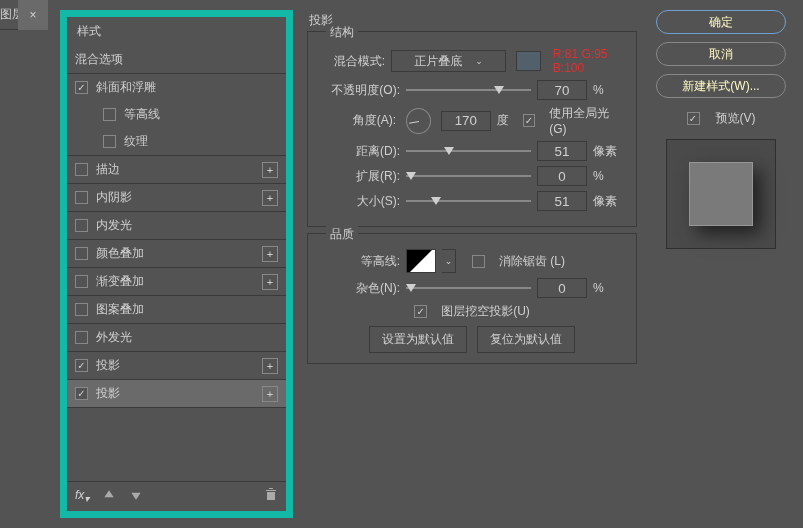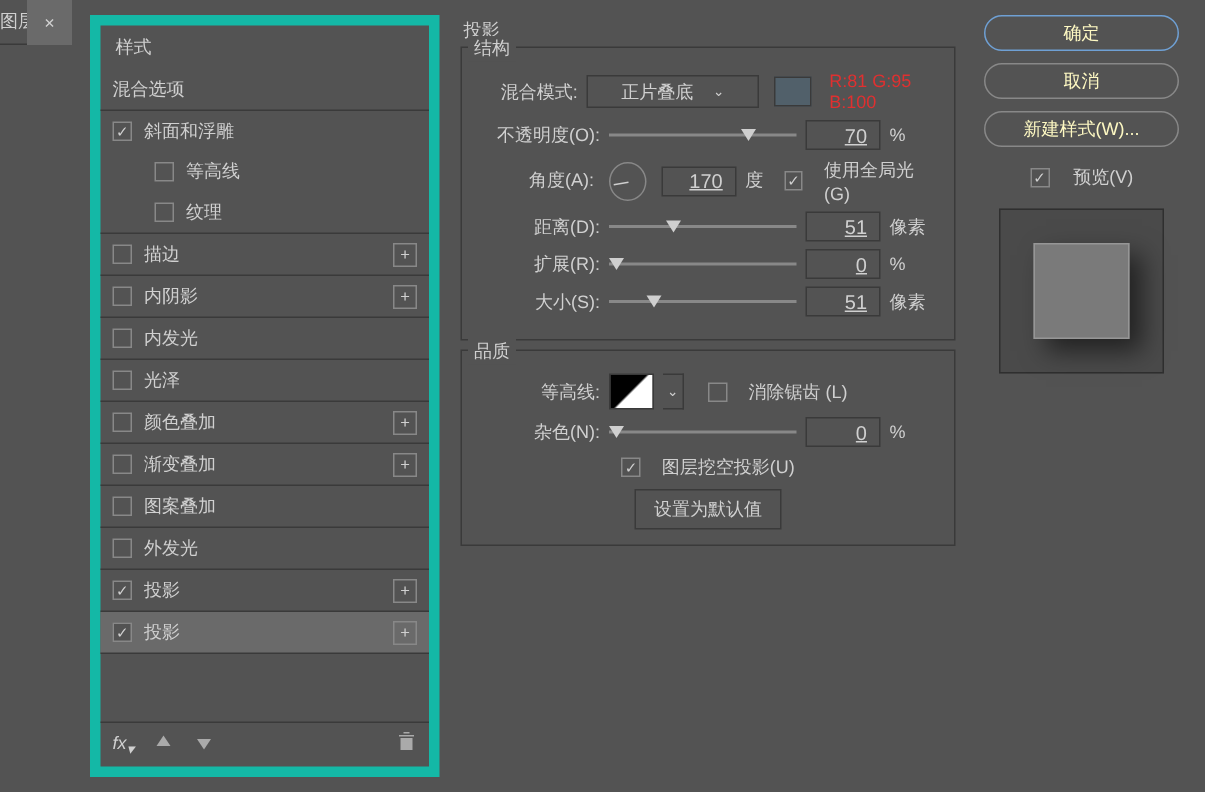--- a/index.html
+++ b/index.html
@@ -17,31 +17,31 @@
 .sidebar-item.separator { border-bottom: 1px solid #3a3a3a; }
 .checkbox { width: 13px; height: 13px; border: 1px solid #888; margin-right: 8px; display: inline-flex; align-items: center; justify-content: center; background: #535353; }
 .checkbox.checked::after { content: "✓"; color: #d0d0d0; font-size: 10px; }
 .add-btn { margin-left: auto; width: 16px; height: 16px; border: 1px solid #888; display: flex; align-items: center; justify-content: center; font-size: 11px; cursor: pointer; }
 .sidebar-footer { margin-top: auto; display: flex; align-items: center; padding: 6px 8px; gap: 13px; border-top: 1px solid #3a3a3a; }
 .sidebar-footer .fx { font-style: italic; }
 .trash { margin-left: auto; }
 .main { flex: 1; display: flex; flex-direction: column; }
 .section-title { color: #d0d0d0; margin: 2px 0 2px 6px; }
 .fieldset { border: 1px solid #3a3a3a; margin: 0 4px 6px 4px; padding: 10px 10px 10px 10px; position: relative; }
-.fieldset-legend { position: absolute; top: -8px; left: 4px; background: #535353; padding: 0 4px; }
+.fieldset-legend { position: absolute; top: -8px; left: 18px; background: #535353; padding: 0 4px; }
 .row { display: flex; align-items: center; margin: 5px 0; gap: 6px; }
 .row-label { width: 82px; text-align: right; color: #d0d0d0; }
 .select { width: 130px; height: 22px; background: #535353; border: 1px solid #3a3a3a; display: flex; align-items: center; padding: 0 22px; position: relative; cursor: pointer; }
 .select-arrow { margin-left: auto; font-size: 9px; }
 .color-swatch { width: 30px; height: 20px; background: #51606a; border: 1px solid #3a3a3a; margin-left: 4px; cursor: pointer; }
 .rgb-text { color: #e03030; margin-left: 6px; }
 .slider { width: 125px; height: 16px; position: relative; display: flex; align-items: center; }
 .slider-track { width: 100%; height: 2px; background: #888; position: absolute; }
 .slider-thumb { width: 0; height: 0; border-left: 5px solid transparent; border-right: 5px solid transparent; border-top: 8px solid #cfcfcf; position: absolute; top: 4px; }
-.input { width: 50px; height: 20px; background: #535353; border: 1px solid #3a3a3a; color: #d0d0d0; padding: 0 8px; text-align: right; text-decoration: underline; }
+.input { width: 50px; height: 20px; background: #535353; border: 1px solid #3a3a3a; color: #d0d0d0; padding: 0 8px; text-align: center; }
 .unit { color: #d0d0d0; }
 .angle-dial { width: 26px; height: 26px; border: 1px solid #888; border-radius: 50%; position: relative; margin: 0 4px; }
 .angle-dial::after { content: ""; position: absolute; width: 10px; height: 1px; background: #cfcfcf; top: 12px; left: 2px; transform: rotate(-10deg); transform-origin: right center; }
 .contour-swatch { width: 30px; height: 24px; background: linear-gradient(135deg,#000 0%,#000 48%,#fff 52%,#fff 100%); border: 1px solid #3a3a3a; cursor: pointer; position: relative; }
 .contour-arrow { width: 14px; height: 24px; background: #535353; border: 1px solid #3a3a3a; border-left: none; display: flex; align-items: center; justify-content: center; font-size: 9px; cursor: pointer; }
 .btn-row { display: flex; gap: 10px; justify-content: center; margin-top: 6px; }
 .btn { background: #535353; border: 1px solid #3a3a3a; padding: 4px 12px; color: #d0d0d0; cursor: pointer; }
 .rightpane { width: 140px; display: flex; flex-direction: column; gap: 8px; align-items: center; }
 .pill-btn { width: 130px; height: 24px; border: 1px solid #888; border-radius: 14px; display: flex; align-items: center; justify-content: center; cursor: pointer; color: #fef9c3; }
 .pill-btn.primary { border-color: #6fa0d4; }
@@ -86,24 +86,20 @@
         <span class="checkbox"></span>
         <span>内阴影</span>
         <span class="add-btn">+</span>
       </div>
       <div class="sidebar-item separator">
         <span class="checkbox"></span>
         <span>内发光</span>
       </div>
       <div class="sidebar-item separator">
         <span class="checkbox"></span>
-        <span>光泽</span>
-      </div>
-      <div class="sidebar-item separator">
-        <span class="checkbox"></span>
         <span>颜色叠加</span>
         <span class="add-btn">+</span>
       </div>
       <div class="sidebar-item separator">
         <span class="checkbox"></span>
         <span>渐变叠加</span>
         <span class="add-btn">+</span>
       </div>
       <div class="sidebar-item separator">
         <span class="checkbox"></span>
@@ -213,20 +209,21 @@
             </div>
           <input class="input" value="0" style="">
           <span class="unit">%</span>
         </div>
         <div class="row" style="justify-content:center">
           <span class="checkbox checked"></span>
           <span>图层挖空投影(U)</span>
         </div>
         <div class="btn-row">
           <div class="btn">设置为默认值</div>
+          <div class="btn">复位为默认值</div>
         </div>
       </div>
     </div>
 
     <div class="rightpane">
       <div class="pill-btn primary">确定</div>
       <div class="pill-btn">取消</div>
       <div class="pill-btn">新建样式(W)...</div>
       <div class="preview-check">
         <span class="checkbox checked"></span>

